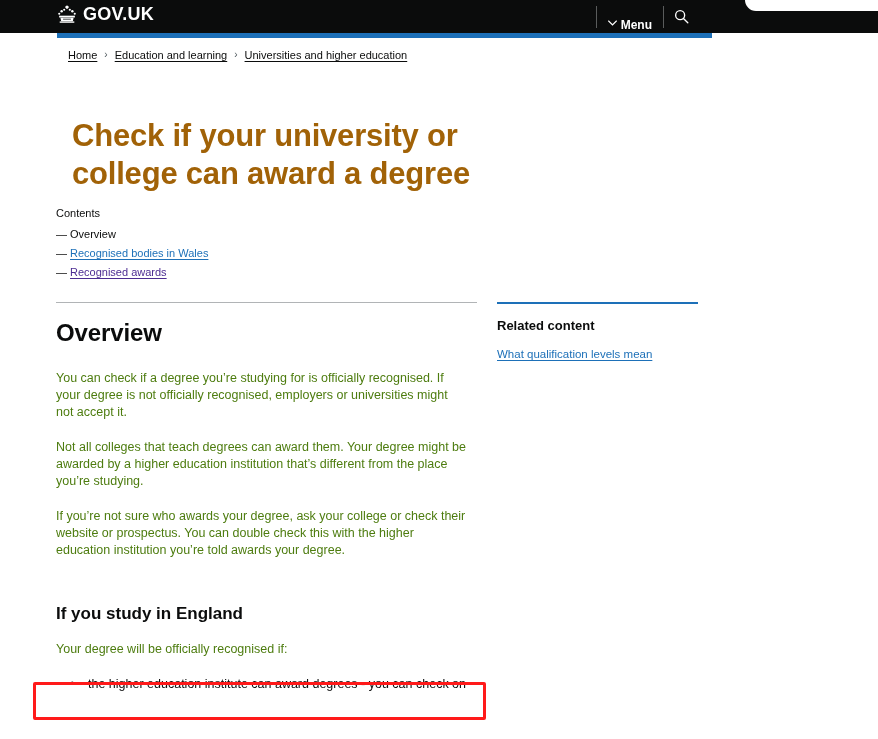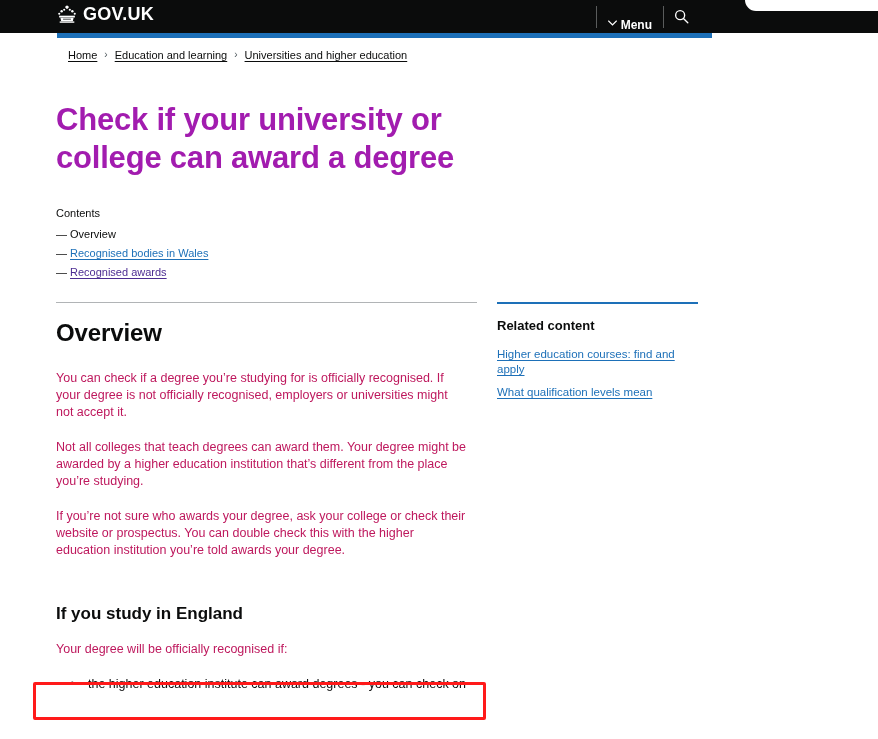--- a/index.html
+++ b/index.html
@@ -140,25 +140,25 @@
     margin: 0 7px;
     color: #505a5f;
     font-size: 10px;
   }
 
   
   .page-title {
     position: absolute;
     left: 56px; top: 101px;
     width: 430px;
-    margin: 0;
+    margin: 16px;
     font-size: 31px;
     line-height: 38px;
     font-weight: 700;
-    color: #a21caf;
+    color: #a16207;
     letter-spacing: -0.2px;
   }
 
   
   .contents {
     position: absolute;
     left: 56px; top: 206px;
     width: 420px;
   }
   .contents-heading {
@@ -219,21 +219,21 @@
     margin: 0 0 16px 0;
     font-size: 17px;
     line-height: 22px;
     font-weight: 700;
     color: #0b0c0c;
   }
   .body-text {
     margin: 0 0 18px 0;
     font-size: 12.5px;
     line-height: 17px;
-    color: #be185d;
+    color: #4d7c0f;
     width: 411px;
   }
   .body-text.tight { margin-bottom: 20px; }
   .spacer-lg { height: 26px; }
 
   .bullet-list {
     list-style: none;
     margin: 0;
     padding: 0;
   }
@@ -400,17 +400,16 @@
       </li>
 
     </ul>
   </article>
 
   <div class="highlight-box"></div>
 
   <aside class="related">
     <div class="related-rule"></div>
     <h2 class="related-heading">Related content</h2>
-    <a class="related-link">Higher education courses: find and apply</a>
     <a class="related-link">What qualification levels mean</a>
   </aside>
 
 </div>
 
 </body></html>

